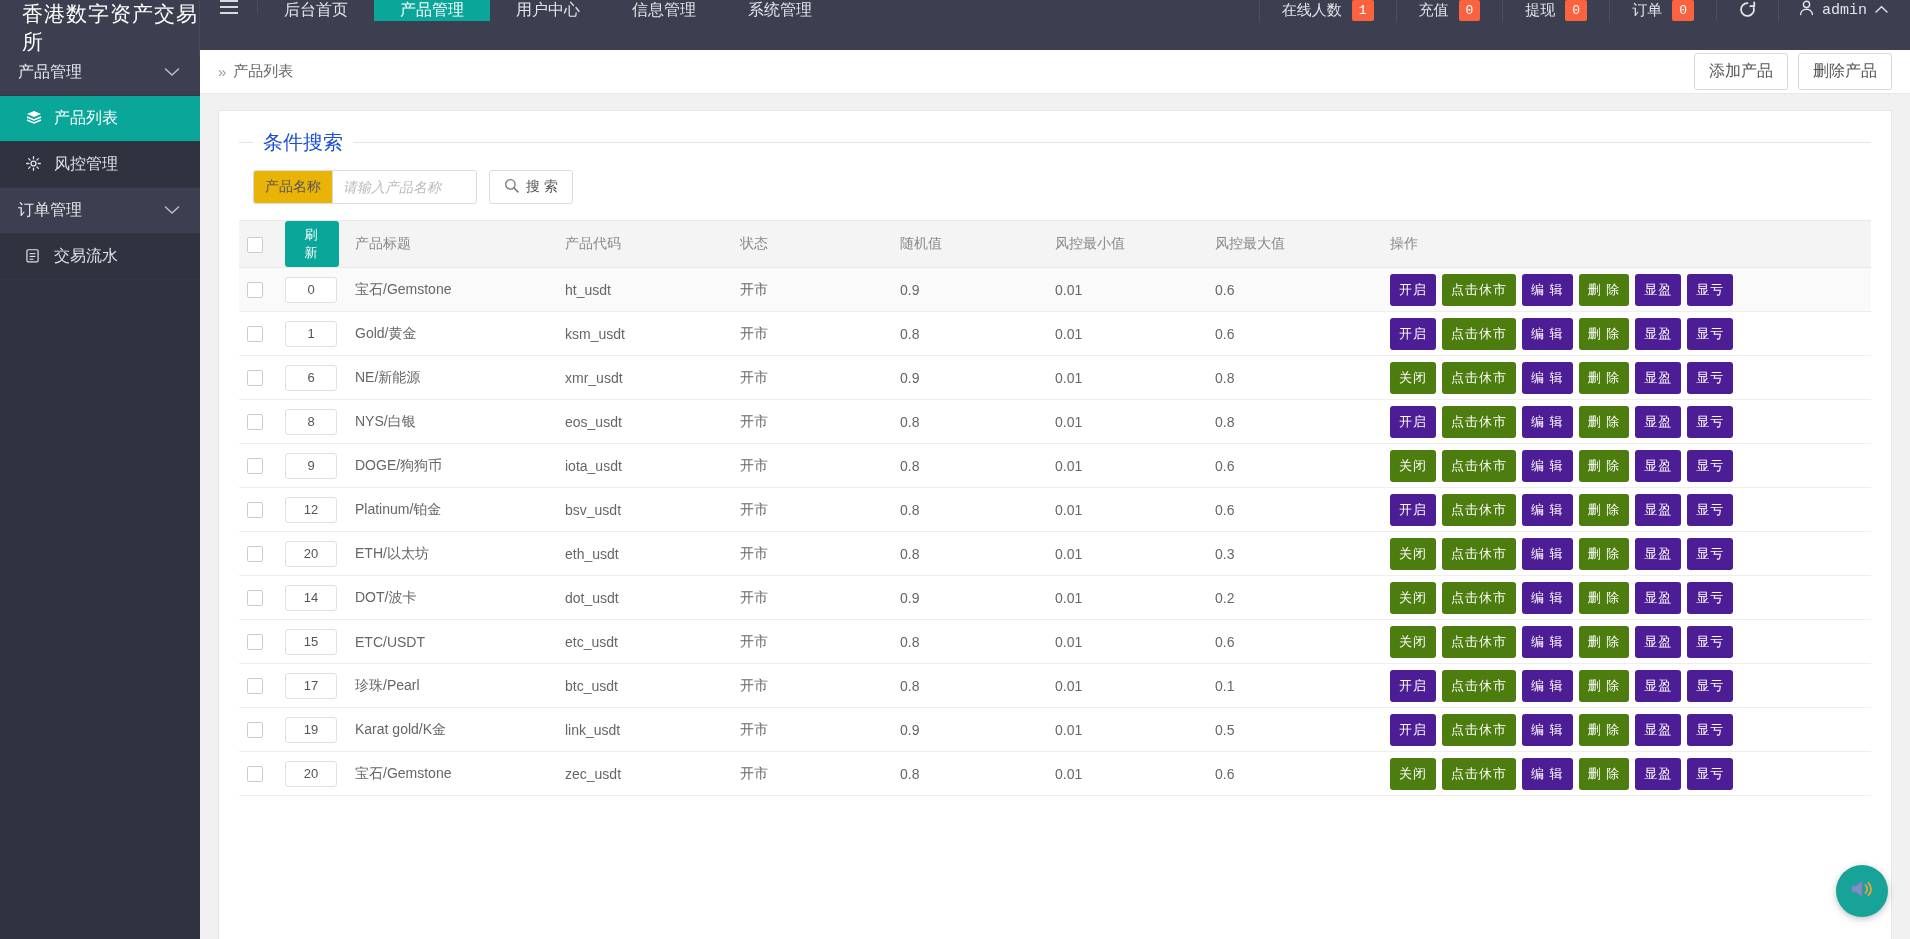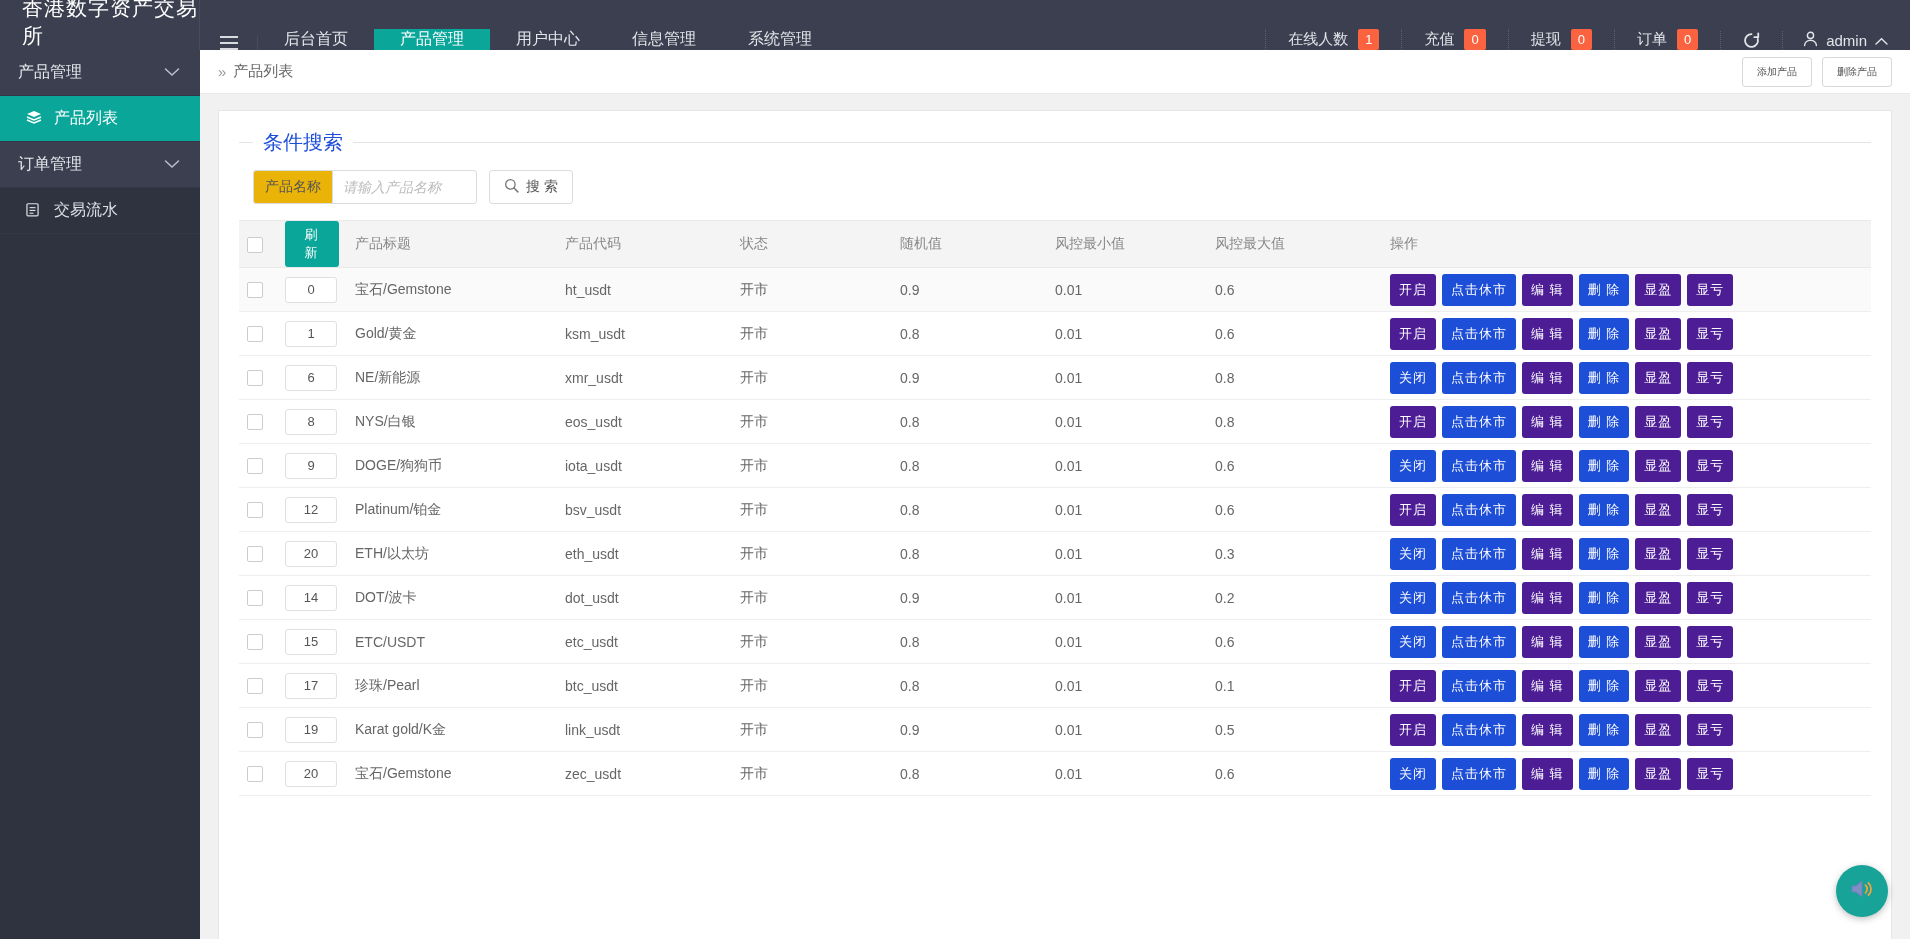--- a/index.html
+++ b/index.html
@@ -8,22 +8,22 @@
     font-family: "Liberation Sans", "DejaVu Sans", sans-serif;
     background: #f1f1f1;
     overflow: hidden;
   }
 
   
   .topbar {
     position: absolute; top: 0; left: 0;
     width: 1910px; height: 50px;
     background: #3b3f4f;
-    display: flex; align-items: flex-end;
-    color: #fff; z-index: 30;
+    display: flex; align-items: flex-start;
+    color: #fff; z-index: 30; font-family: Liberation Mono, monospace;
   }
   .brand {
     width: 200px; flex: 0 0 200px;
     display: flex; align-items: center; padding-left: 22px;
     font-size: 21px; letter-spacing: 1px; color: #fff;
     border-right: 1px solid #474b5b;
   }
   .nav-toggle {
     width: 58px; flex: 0 0 58px;
     display: flex; align-items: center; justify-content: center;
@@ -92,21 +92,21 @@
     height: 44px; background: #fff;
     display: flex; align-items: center; justify-content: space-between;
     padding: 0 18px 0 18px;
     border-bottom: 1px solid #e8e8e8;
   }
   .crumb { font-size: 15px; color: #666; display: flex; align-items: center; gap: 7px; }
   .crumb .gt { color: #999; font-size: 15px; }
   .crumb-actions { display: flex; gap: 10px; }
   .ghost-btn {
     border: 1px solid #d8d8d8; background: #fff;
-    color: #555; font-size: 10px;
+    color: #555; font-size: 16px;
     padding: 7px 14px; border-radius: 3px; cursor: pointer;
     font-family: inherit;
   }
 
   .panel {
     margin: 16px 18px 0 18px;
     background: #fff; border: 1px solid #e6e6e6;
     height: 840px; overflow: hidden;
   }
 
@@ -168,21 +168,21 @@
     font-size: 13px; padding: 5px 11px; border-radius: 3px;
     letter-spacing: 2px; cursor: pointer; font-family: inherit;
   }
   .act-wrap { display: flex; gap: 6px; align-items: center; }
   .abtn {
     border: none; border-radius: 3px; color: #fff;
     font-size: 13px; padding: 7px 9px; cursor: pointer;
     letter-spacing: 1px; white-space: nowrap; font-family: inherit;
   }
   .abtn.teal { background: #4c1d95; }
-  .abtn.orange { background: #1d4ed8; }
+  .abtn.orange { background: #4d7c0f; }
 
   
   .c-cb { width: 38px; }
   .c-id { width: 70px; }
   .c-title { width: 210px; }
   .c-code { width: 175px; }
   .c-state { width: 160px; font-family: Liberation Mono, monospace; }
   .c-rand { width: 155px; }
   .c-min { width: 160px; }
   .c-max { width: 175px; }
@@ -272,20 +272,38 @@
     <span class="s-ic">
       <svg width="16" height="14" viewBox="0 0 16 14" aria-hidden="true">
         <path d="M8 1 L15 4 L8 7 L1 4 Z" fill="#ffffff"></path>
         <path d="M1 7 L8 10 L15 7" stroke="#ffffff" stroke-width="1.4" fill="none"></path>
         <path d="M1 10 L8 13 L15 10" stroke="#ffffff" stroke-width="1.4" fill="none"></path>
       </svg>
     </span>
     <span>产品列表</span>
   </div>
 
+  <div class="side-link">
+    <span class="s-ic">
+      <svg width="15" height="15" viewBox="0 0 16 16" aria-hidden="true">
+        <circle cx="8" cy="8" r="2.6" stroke="#dfe1e7" stroke-width="1.4" fill="none"></circle>
+        <g stroke="#dfe1e7" stroke-width="1.4" stroke-linecap="round">
+          <line x1="8" y1="0.7" x2="8" y2="3"></line>
+            <line x1="8" y1="13" x2="8" y2="15.3"></line>
+          <line x1="0.7" y1="8" x2="3" y2="8"></line>
+            <line x1="13" y1="8" x2="15.3" y2="8"></line>
+          <line x1="2.8" y1="2.8" x2="4.4" y2="4.4"></line>
+            <line x1="11.6" y1="11.6" x2="13.2" y2="13.2"></line>
+          <line x1="13.2" y1="2.8" x2="11.6" y2="4.4"></line>
+            <line x1="4.4" y1="11.6" x2="2.8" y2="13.2"></line>
+        </g>
+      </svg>
+    </span>
+    <span>风控管理</span>
+  </div>
 
   <div class="side-group">
     <span>订单管理</span>
     <span class="chev">
       <svg width="16" height="10" viewBox="0 0 16 10" aria-hidden="true">
         <path d="M1.5 2 L8 8 L14.5 2" stroke="#b9bcc6" stroke-width="1.6" fill="none" stroke-linecap="round"></path>
       </svg>
     </span>
   </div>
 

